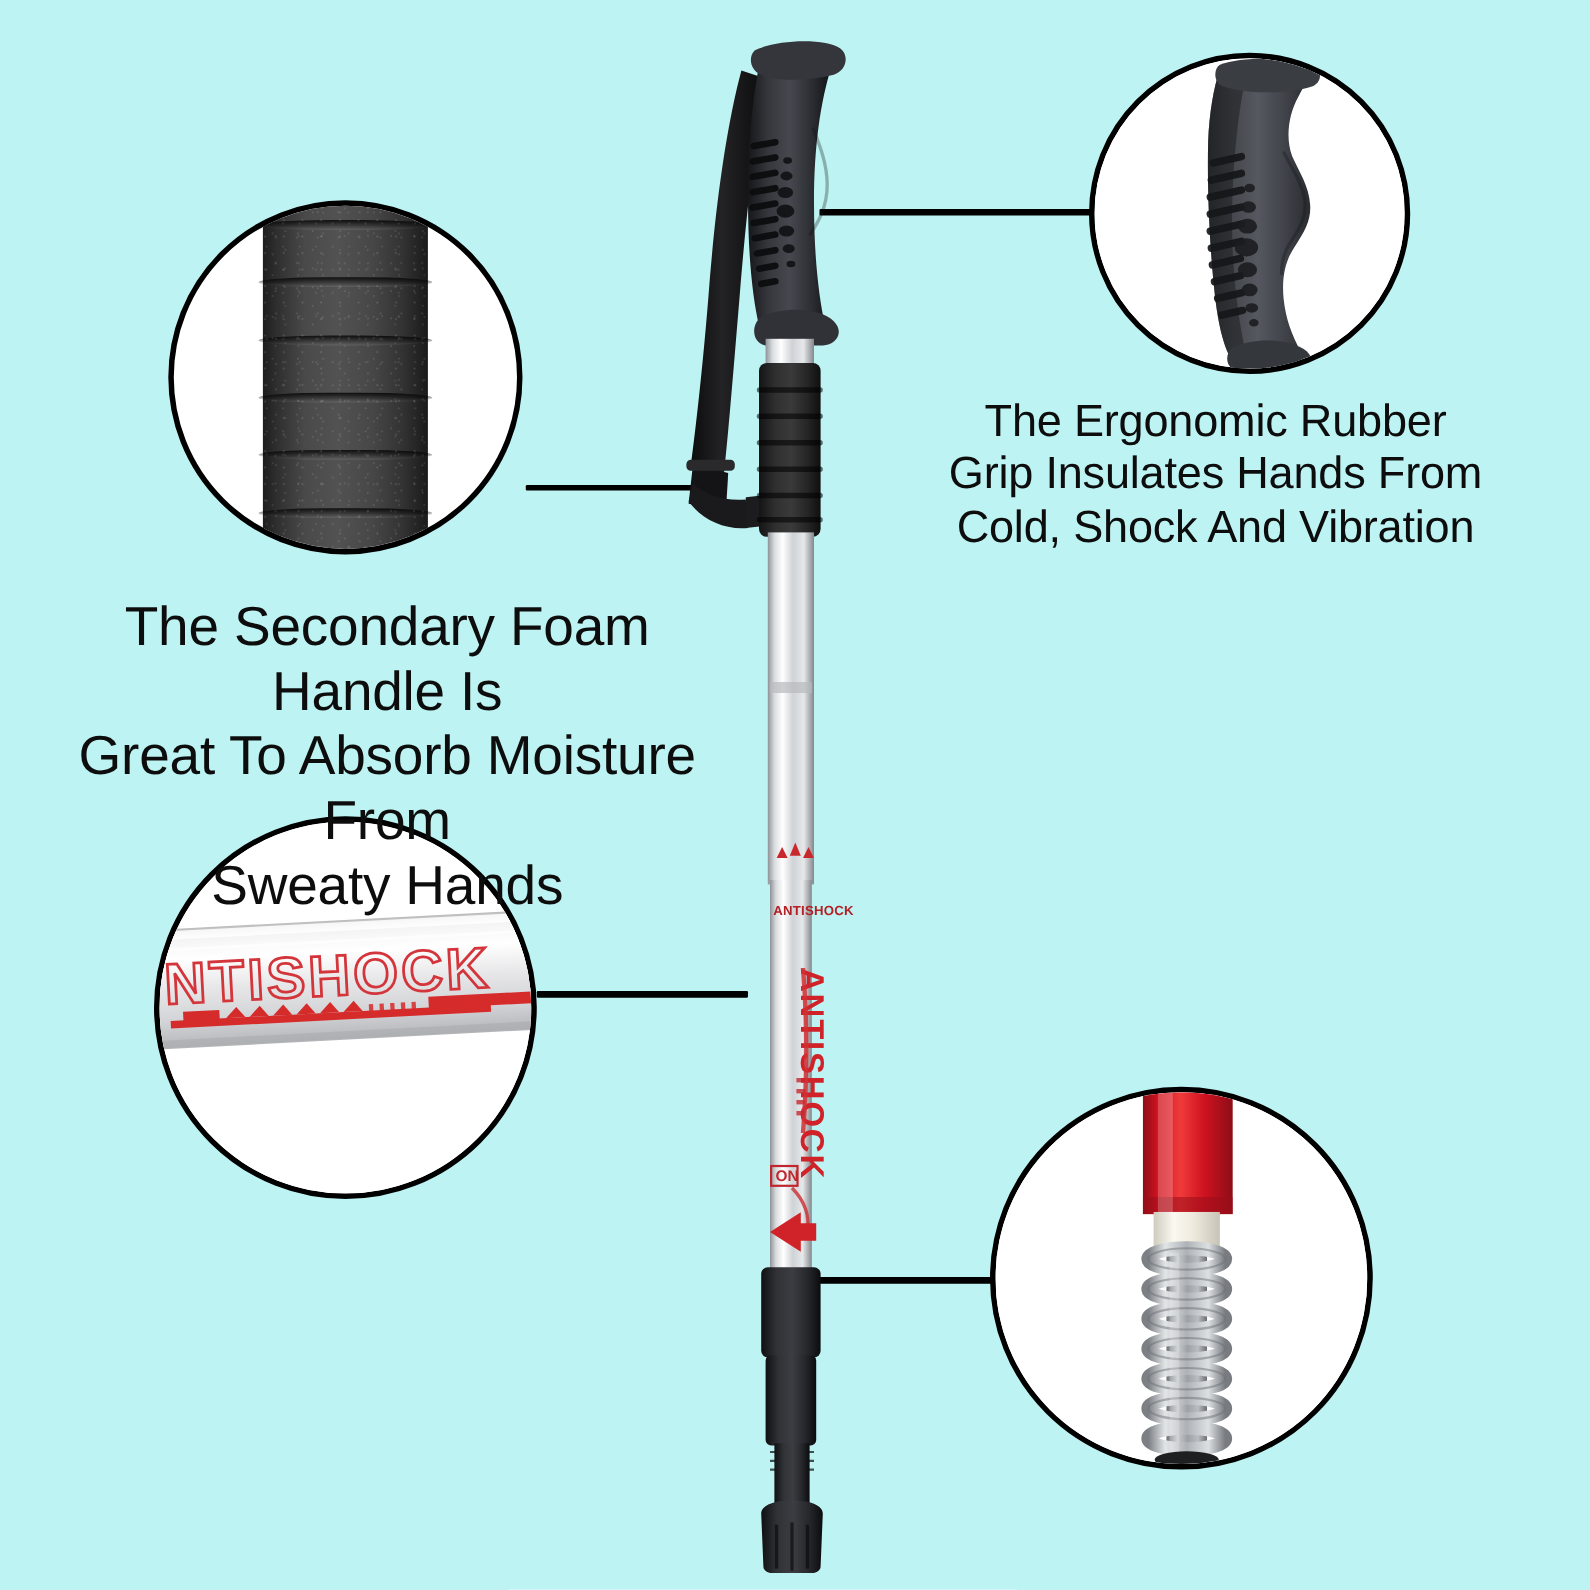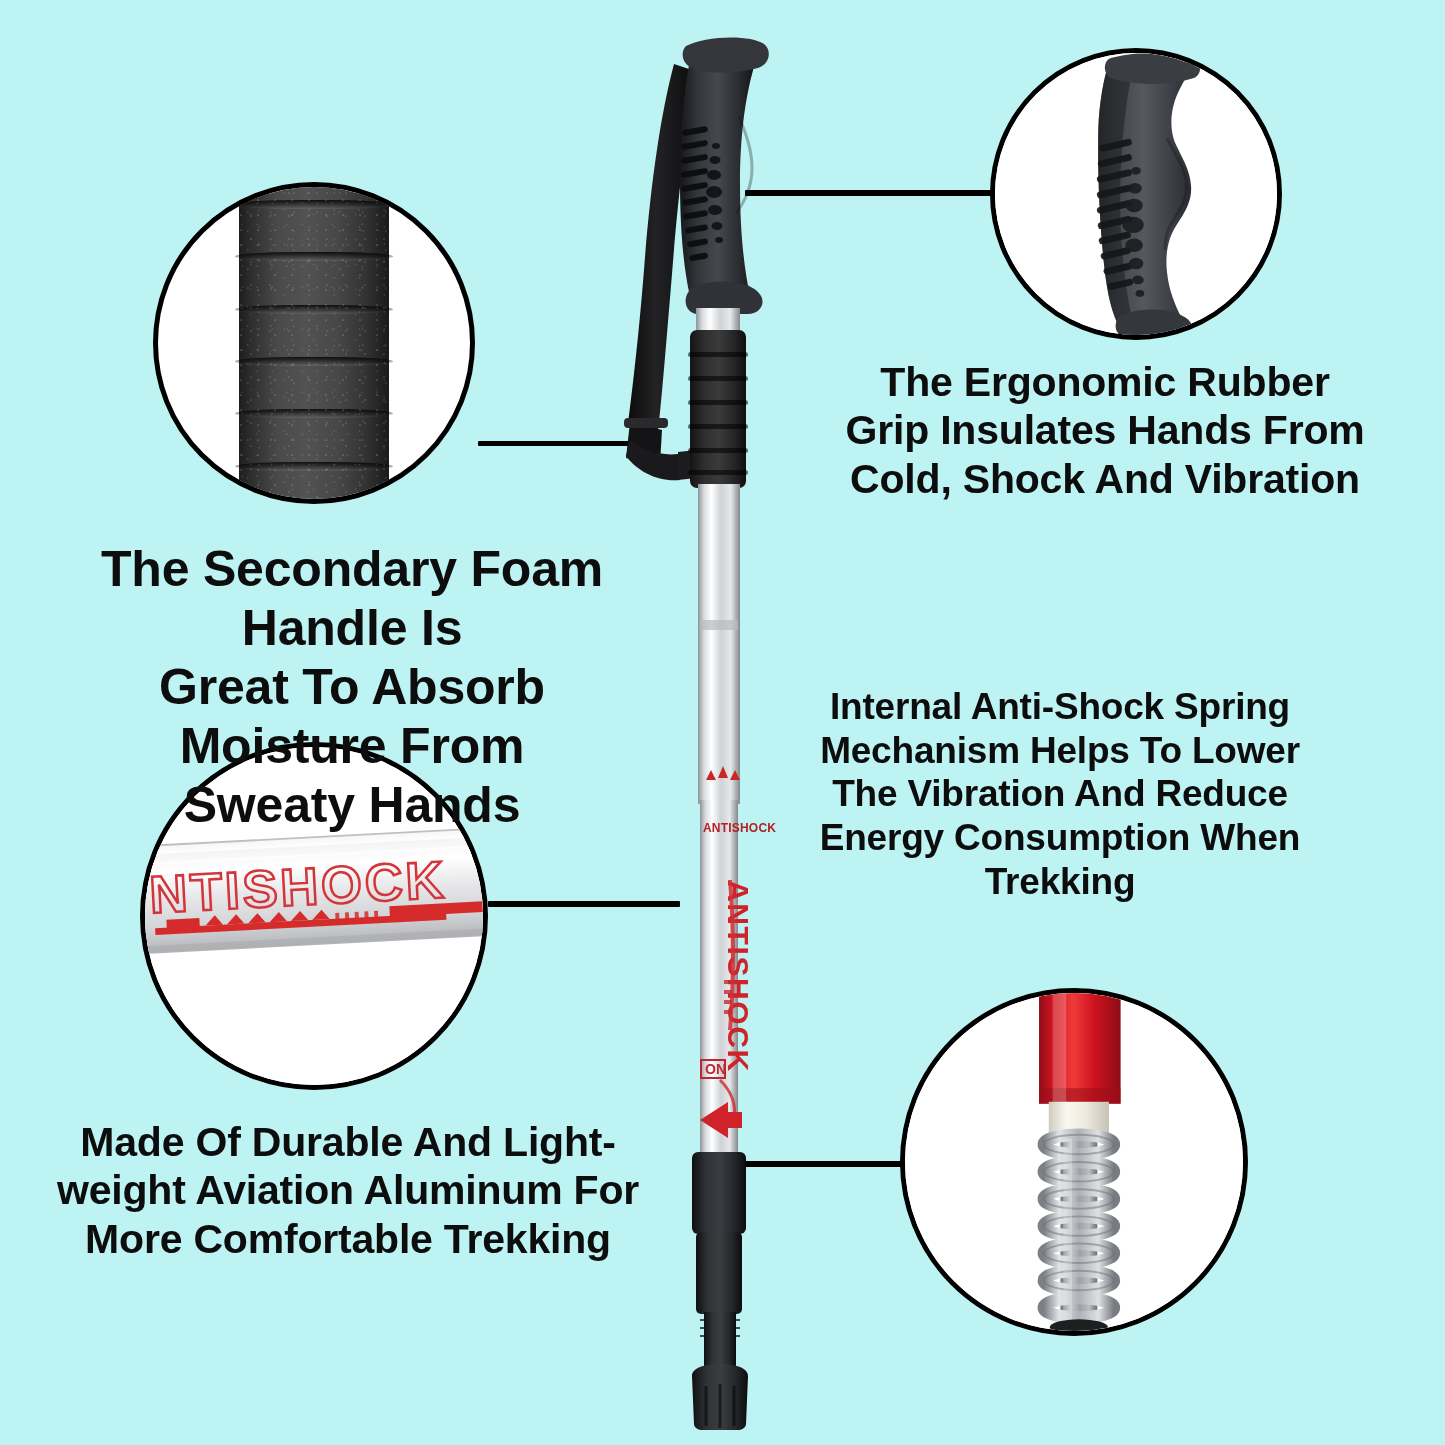--- a/index.html
+++ b/index.html
@@ -19,21 +19,21 @@
     background: #bdf3f2;
     overflow: hidden;
   }
 
   
   .caption {
     position: absolute;
     text-align: center;
     color: #0d0d0d;
     font-family: "Liberation Sans", sans-serif;
-    font-weight: 700;
+    font-weight: 400;
     line-height: 1.18;
     letter-spacing: -0.2px;
     white-space: pre-line;
   }
   #cap-foam   { left: 52px;  top: 540px;  width: 600px; font-size: 50px; }
   #cap-alum   { left: 48px;  top: 1118px; width: 600px; font-size: 41px; }
   #cap-grip   { left: 805px; top: 358px;  width: 600px; font-size: 41px; }
   #cap-spring { left: 790px; top: 685px;  width: 540px; font-size: 37px; }
 
   
@@ -439,27 +439,19 @@
           <line x1="134" y1="1366" x2="134" y2="1406"></line>
         </g>
       </g>
     </svg>
   </div>
 
   <div class="caption" id="cap-foam">The Secondary Foam Handle Is
 Great To Absorb Moisture From
 Sweaty Hands</div>
 
-  <div class="caption" id="cap-alum">Made Of Durable And Light-
-weight Aviation Aluminum For
-More Comfortable Trekking</div>
 
   <div class="caption" id="cap-grip">The Ergonomic Rubber
 Grip Insulates Hands From
 Cold, Shock And Vibration</div>
 
-  <div class="caption" id="cap-spring">Internal Anti-Shock Spring
-Mechanism Helps To Lower
-The Vibration And Reduce
-Energy Consumption When
-Trekking</div>
 
 </div>
 
 </body></html>

